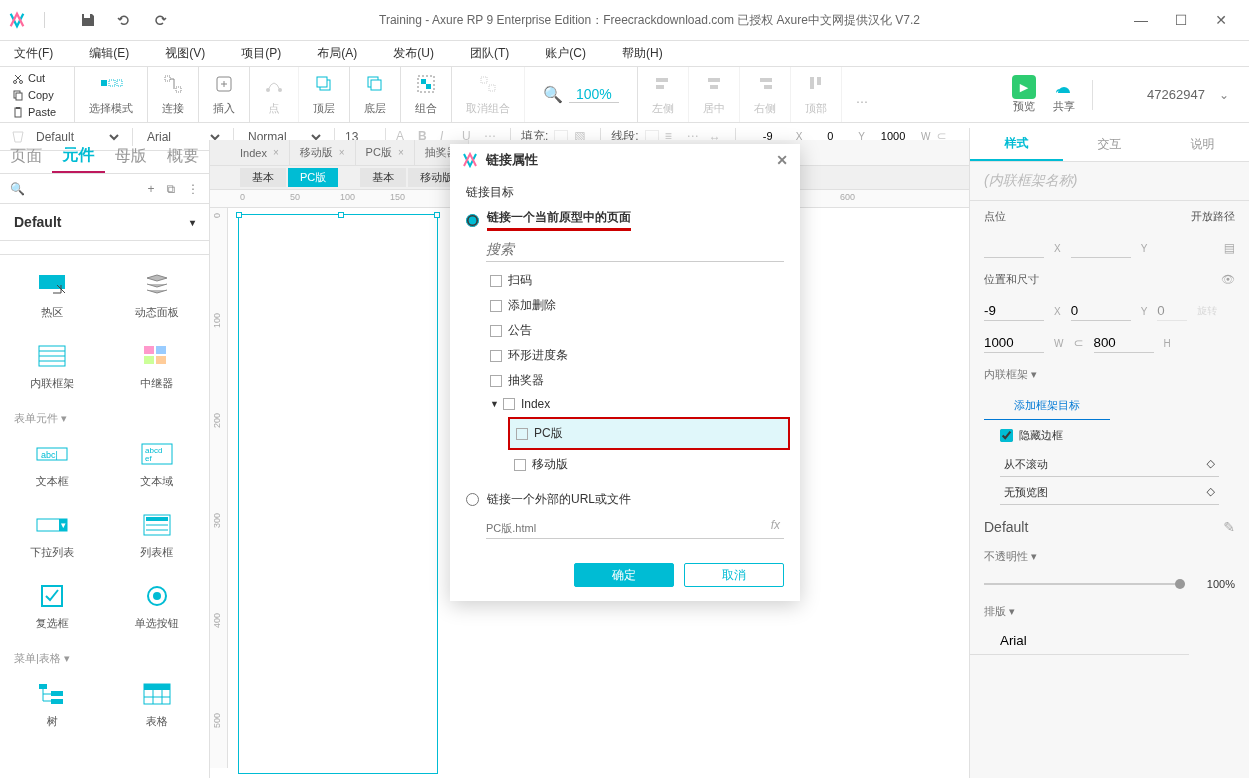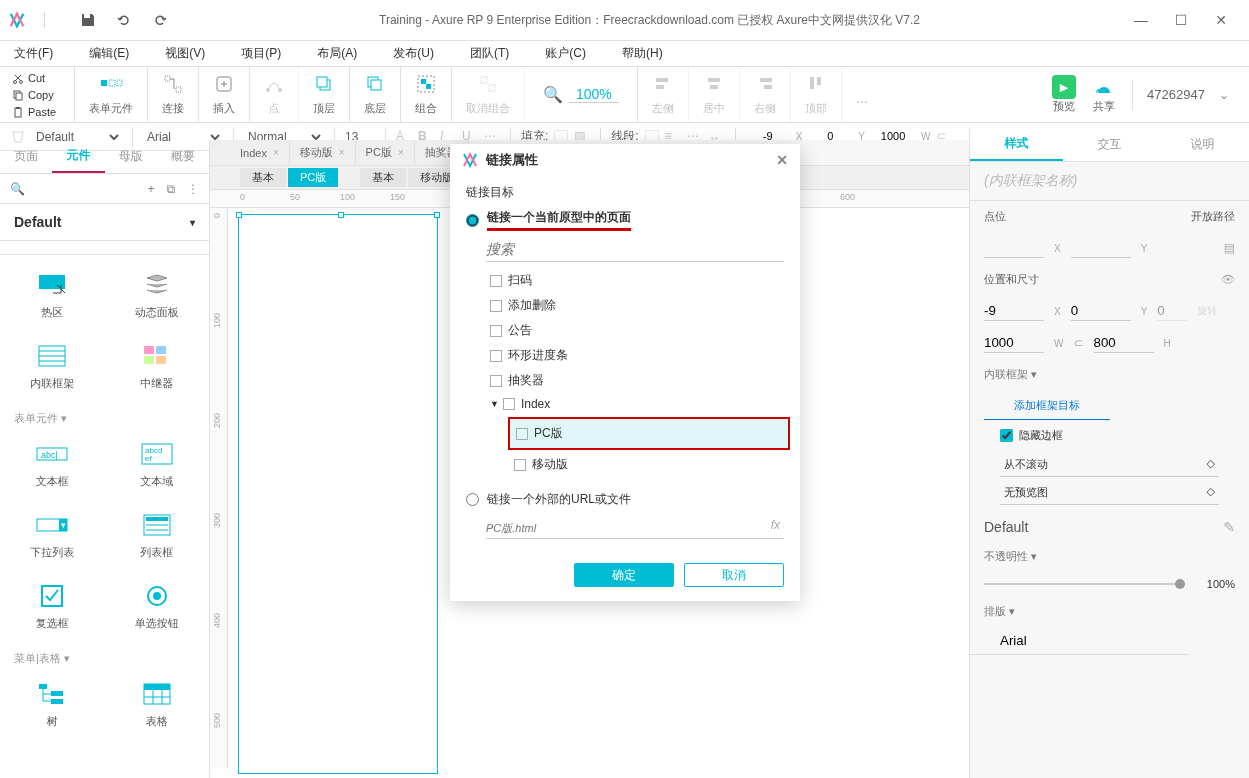--- a/index.html
+++ b/index.html
@@ -25,35 +25,35 @@
 .ribbon-group { display: flex; flex-direction: column; align-items: center; justify-content: flex-end; padding: 4px 14px 6px; border-right: 1px solid #e0e0e0; }
 .ribbon-group .icons { display: flex; gap: 10px; height: 28px; align-items: center; }
 .ribbon-group .label { font-size: 11px; color: #666; margin-top: 4px; }
 .ribbon-group.disabled { opacity: 0.4; }
 .zoom { display: flex; align-items: center; padding: 0 18px; border-right: 1px solid #e0e0e0; }
 .zoom .mag { color: #00bcd4; font-size: 16px; margin-right: 6px; }
 .zoom input { width: 50px; border: none; border-bottom: 1px solid #ccc; text-align: center; color: #00bcd4; font-size: 14px; }
 .ribbon-right { margin-left: auto; display: flex; align-items: center; padding: 0 20px; gap: 14px; }
 .rbtn { display: flex; flex-direction: column; align-items: center; font-size: 11px; color: #666; }
 .rbtn .ic { width: 24px; height: 24px; border-radius: 4px; }
-.userid { font-size: 13px; color: #666; }
+.userid { font-size: 13px; color: #666; margin-left: 40px; }
 
 
 .styletb { height: 28px; border-bottom: 1px solid #e0e0e0; display: flex; align-items: center; padding: 0 10px; gap: 6px; font-size: 12px; color: #5a5a5a; position: relative; }
 .styletb .sel { border: none; background: transparent; font-size: 12px; color: #5a5a5a; }
 .styletb .num { width: 40px; border: none; border-bottom: 1px solid #ccc; text-align: center; font-size: 11px; margin: 0 2px; }
 .styletb .lbl { font-size: 10px; color: #aaa; }
 .styletb .divider { width: 1px; height: 18px; background: #e0e0e0; margin: 0 4px; }
 .styletb .ic { opacity: 0.35; width: 16px; height: 16px; }
 .styletb .more { position: absolute; right: 10px; }
 
 
 .left-panel { position: absolute; left: 0; top: 140px; width: 210px; bottom: 0; border-right: 1px solid #e0e0e0; display: flex; flex-direction: column; }
 .lp-tabs { height: 34px; display: flex; border-bottom: 1px solid #e0e0e0; }
-.lp-tab { flex: 1; display: flex; align-items: center; justify-content: center; font-size: 12px; color: #999; }
+.lp-tab { flex: 1; display: flex; align-items: center; justify-content: center; font-size: 16px; color: #999; }
 .lp-tab.active { color: #00bcd4; border-bottom: 2px solid #be185d; font-weight: bold; }
 .lp-toolbar { height: 30px; display: flex; align-items: center; padding: 0 10px; border-bottom: 1px solid #e0e0e0; }
 .lp-toolbar .sp { flex: 1; }
 .lp-toolbar .ic { margin-left: 12px; opacity: 0.6; }
 .lp-section { padding: 10px 14px; font-size: 14px; font-weight: bold; border-bottom: 1px solid #e0e0e0; display: flex; align-items: center; }
 .lp-section .chev { margin-left: auto; font-size: 10px; }
 .lp-hint { height: 14px; border-bottom: 1px solid #e0e0e0; font-size: 9px; color: #bbb; padding: 0 14px; }
 .widgets { padding: 8px 0; overflow-y: auto; }
 .wrow { display: flex; }
 .wcell { flex: 1; display: flex; flex-direction: column; align-items: center; padding: 8px 0 14px; font-size: 11px; color: #555; }
@@ -112,21 +112,21 @@
 .modal-body .radio { display: flex; align-items: center; font-size: 12px; margin-bottom: 6px; }
 .modal-body .radio input { margin-right: 8px; accent-color: #00bcd4; }
 .modal-body .radio.sel span { border-bottom: 3px solid #c00; padding-bottom: 2px; font-weight: bold; }
 .modal-body .search { width: calc(100% - 20px); margin-left: 20px; border: none; border-bottom: 1px solid #ccc; padding: 4px 0; font-size: 14px; font-style: italic; color: #999; margin-bottom: 6px; }
 .tree { margin-left: 24px; font-size: 12px; }
 .tree .node { padding: 4px 0; display: flex; align-items: center; }
 .tree .node .pic { width: 12px; height: 12px; border: 1px solid #aaa; margin-right: 6px; display: inline-block; }
 .tree .node.selected { background: #e0f7fa; border: 2px solid #c00; padding: 6px; margin: 2px -6px 2px 18px; }
 .tree .subnode { margin-left: 24px; }
 .tree .expander { font-size: 9px; margin-right: 4px; }
-.modal-body .urlinput { width: calc(100% - 20px); margin-left: 20px; border: none; border-bottom: 1px solid #ccc; padding: 4px 0; font-size: 11px; font-style: italic; color: #999; margin-top: 4px; }
+.modal-body .urlinput { width: calc(100% - 20px); margin-left: 20px; border: none; border-bottom: 1px solid #ccc; padding: 4px 0; font-size: 11px; color: #999; margin-top: 4px; }
 .modal-footer { display: flex; justify-content: flex-end; gap: 10px; padding: 10px 16px 14px; }
 .modal-footer .btn { width: 100px; height: 24px; font-size: 12px; border: 1px solid #00bcd4; background: #fff; color: #00bcd4; border-radius: 2px; }
 .modal-footer .btn.primary { background: #00bcd4; color: #fff; }
 
 svg { display: block; }
 </style>
 </head>
 <body>
 
 <div class="titlebar">
@@ -190,21 +190,21 @@
       </div>
   </div>
   <div class="ribbon-group">
     <div class="icons">
         <svg width="24" height="20" viewBox="0 0 24 20">
           <rect x="2" y="6" width="6" height="6" fill="#00bcd4"></rect>
           <rect x="10" y="6" width="6" height="6" fill="none" stroke="#00bcd4" stroke-dasharray="1"></rect>
           <rect x="18" y="6" width="5" height="6" fill="none" stroke="#00bcd4" stroke-dasharray="1"></rect>
         </svg>
       </div>
-    <span class="label">表单元件</span>
+    <span class="label">选择模式</span>
   </div>
   <div class="ribbon-group">
     <div class="icons">
         <svg width="20" height="20" viewBox="0 0 20 20">
           <rect x="2" y="2" width="5" height="5" fill="none" stroke="#888" stroke-dasharray="1"></rect>
           <rect x="13" y="13" width="5" height="5" fill="none" stroke="#888" stroke-dasharray="1"></rect>
           <path d="M7 5h4v10" stroke="#888" fill="none"></path>
         </svg>
       </div>
     <span class="label">连接</span>

